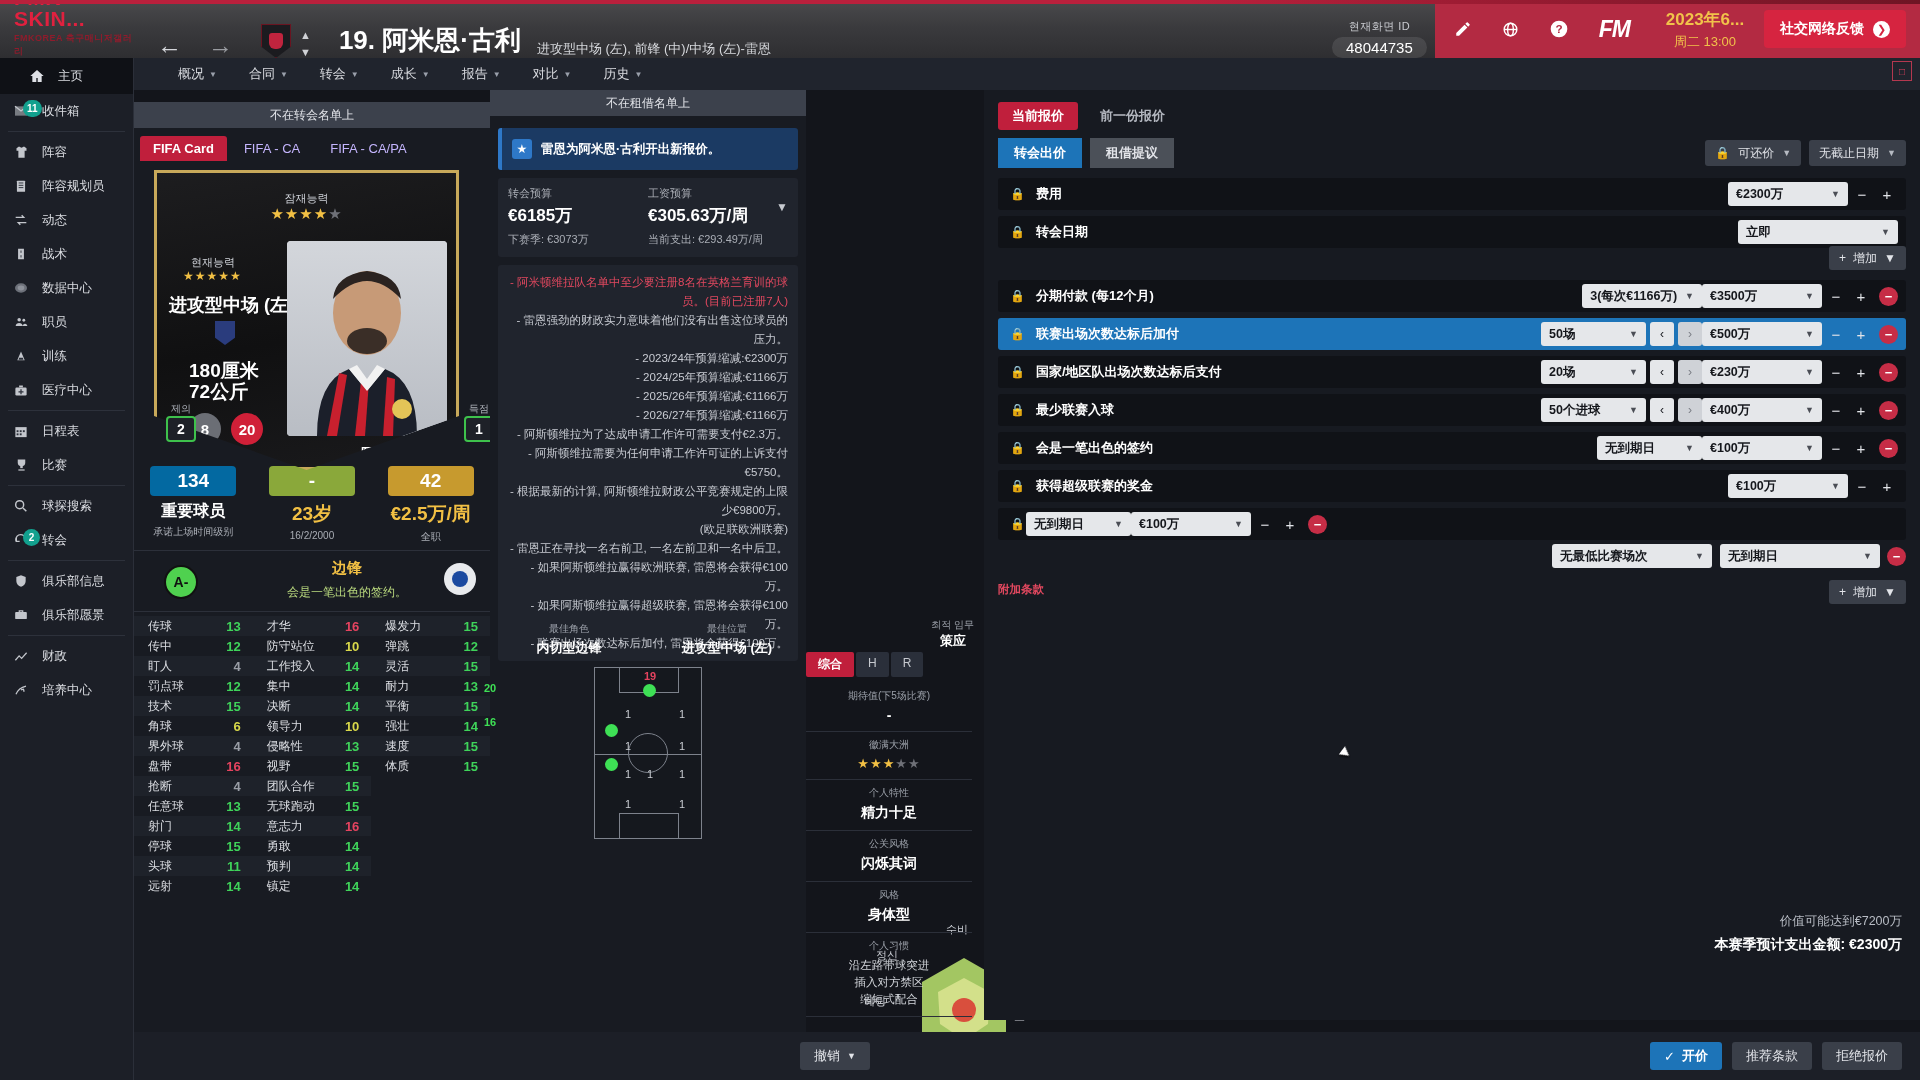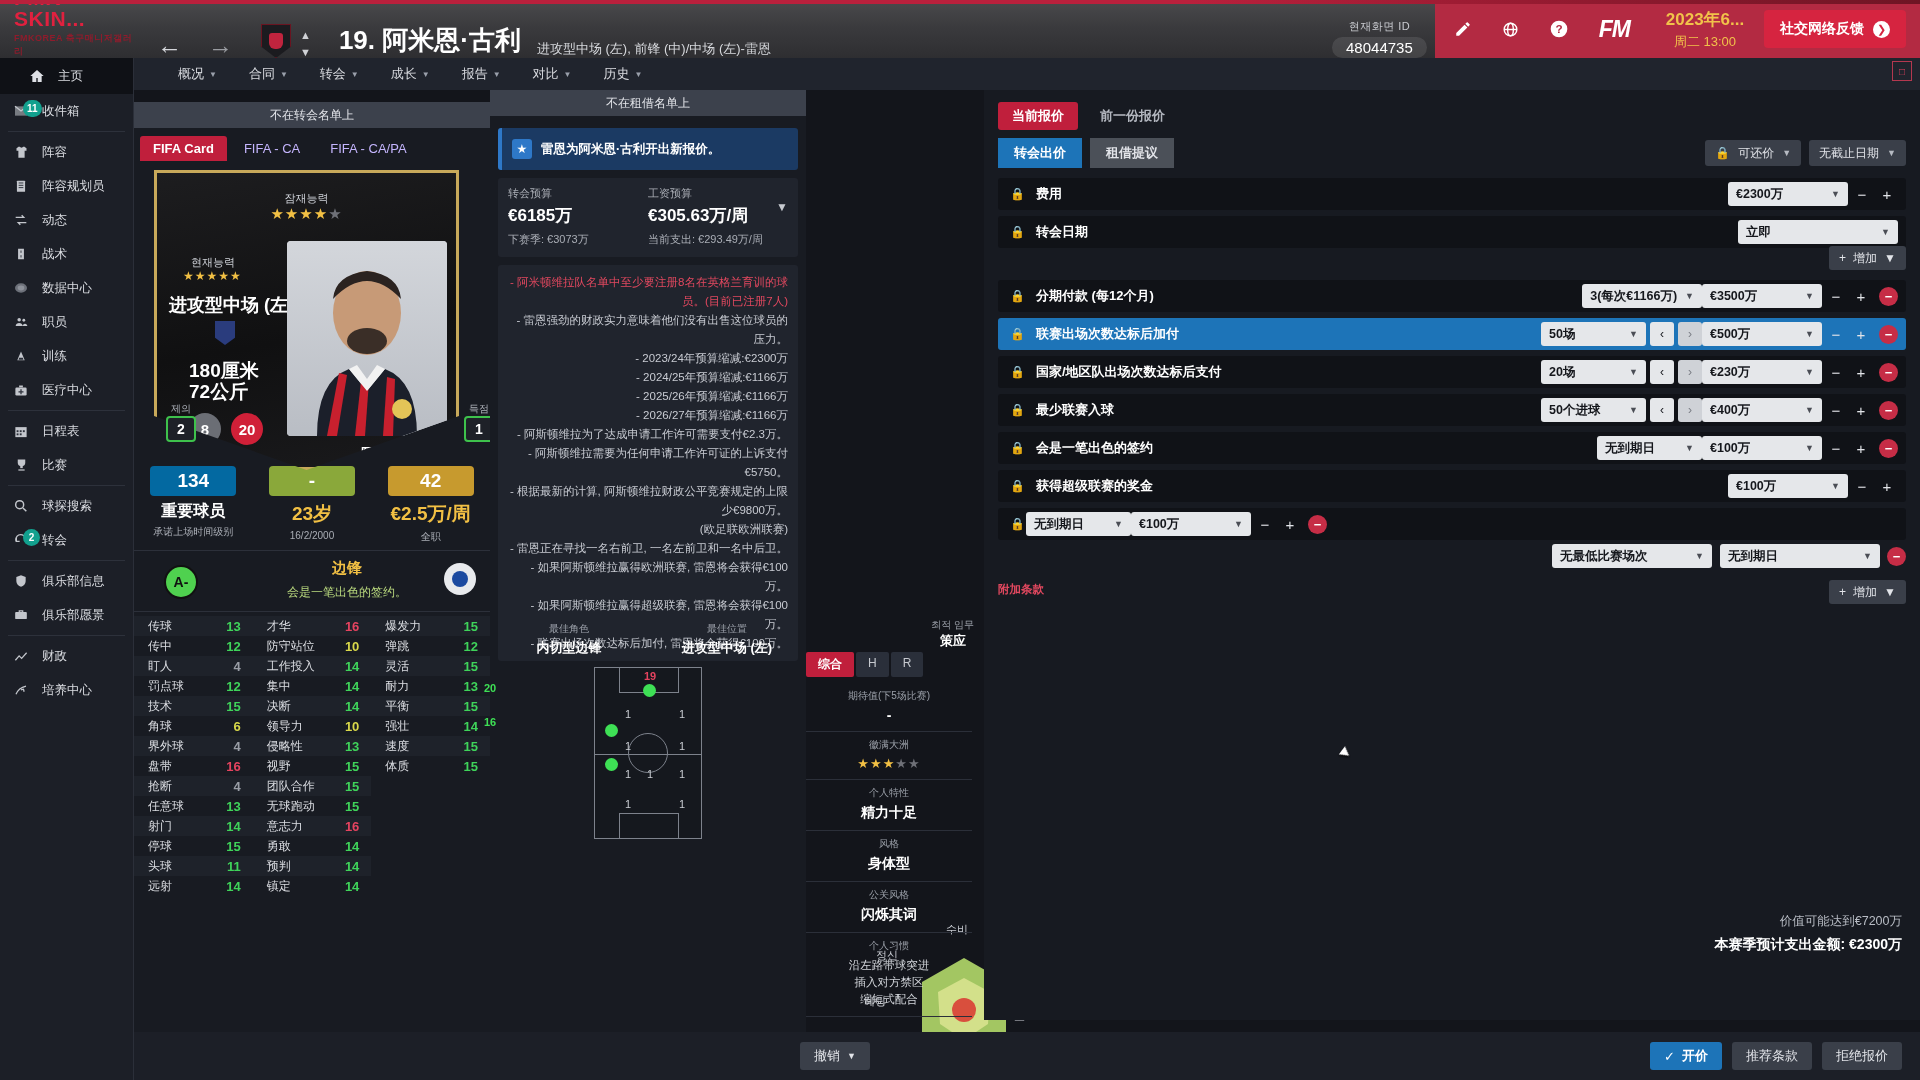--- a/index.html
+++ b/index.html
@@ -860,26 +860,26 @@
         </div>
         <div class="ana-blk">
           <div class="ana-cap">徽满大洲</div>
           <div class="ana-stars">★★★<span class="off">★★</span></div>
         </div>
         <div class="ana-blk">
           <div class="ana-cap">个人特性</div>
           <div class="ana-val">精力十足</div>
         </div>
         <div class="ana-blk">
+          <div class="ana-cap">公关风格</div>
+          <div class="ana-val">闪烁其词</div>
+        </div>
+        <div class="ana-blk">
           <div class="ana-cap">风格</div>
           <div class="ana-val">身体型</div>
-        </div>
-        <div class="ana-blk">
-          <div class="ana-cap">公关风格</div>
-          <div class="ana-val">闪烁其词</div>
         </div>
       </div>
     <div class="ana-blk">
       <div class="ana-cap">个人习惯</div>
       <div id="habits" style="margin-top:4px;">
           <div class="ana-line">沿左路带球突进</div>
           <div class="ana-line">插入对方禁区</div>
           <div class="ana-line">缩短式配合</div>
         </div>
     </div>

